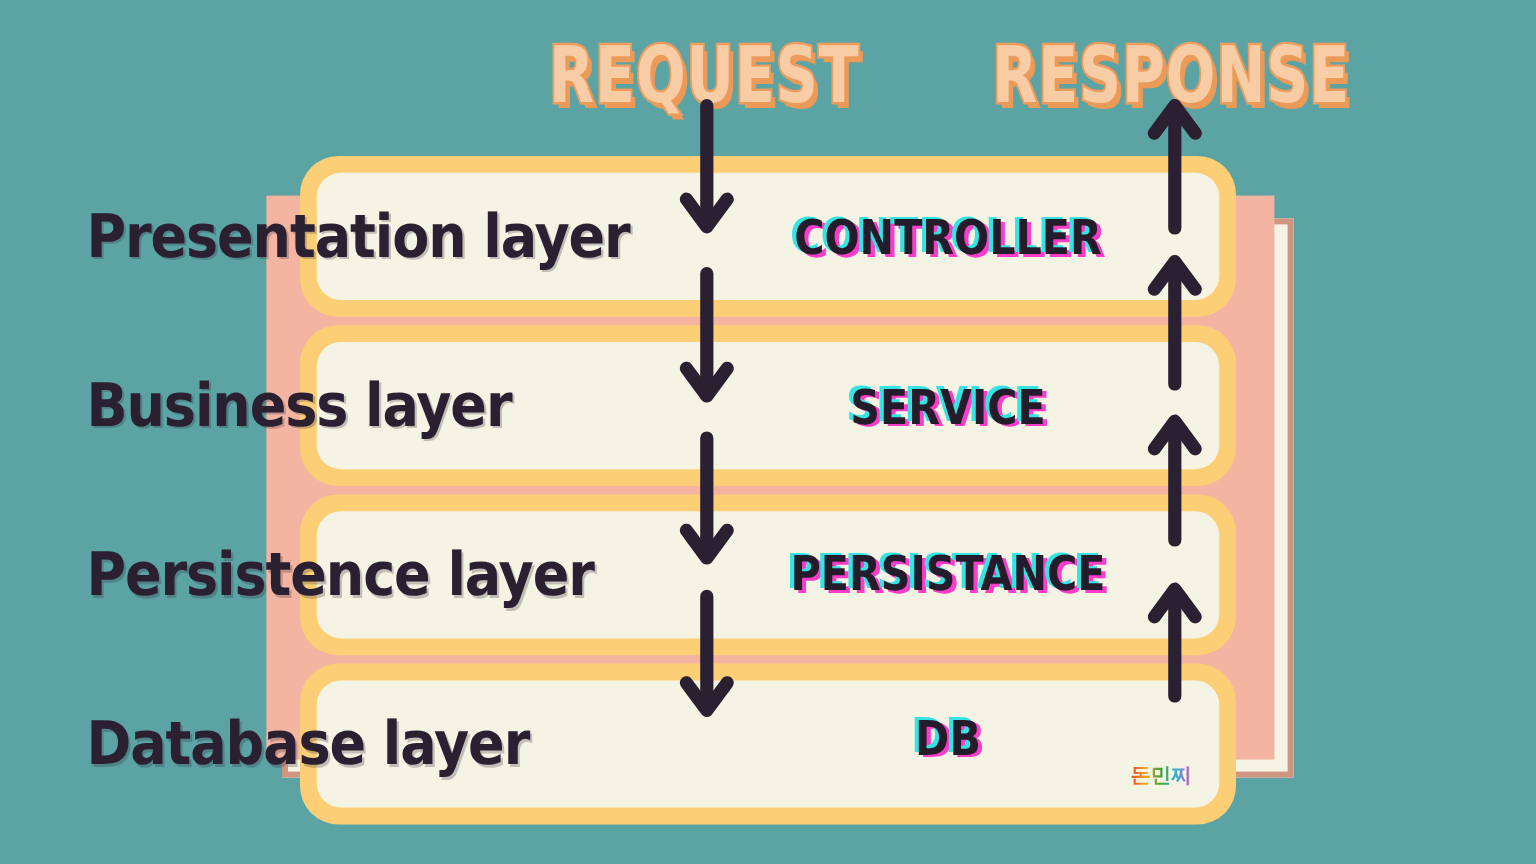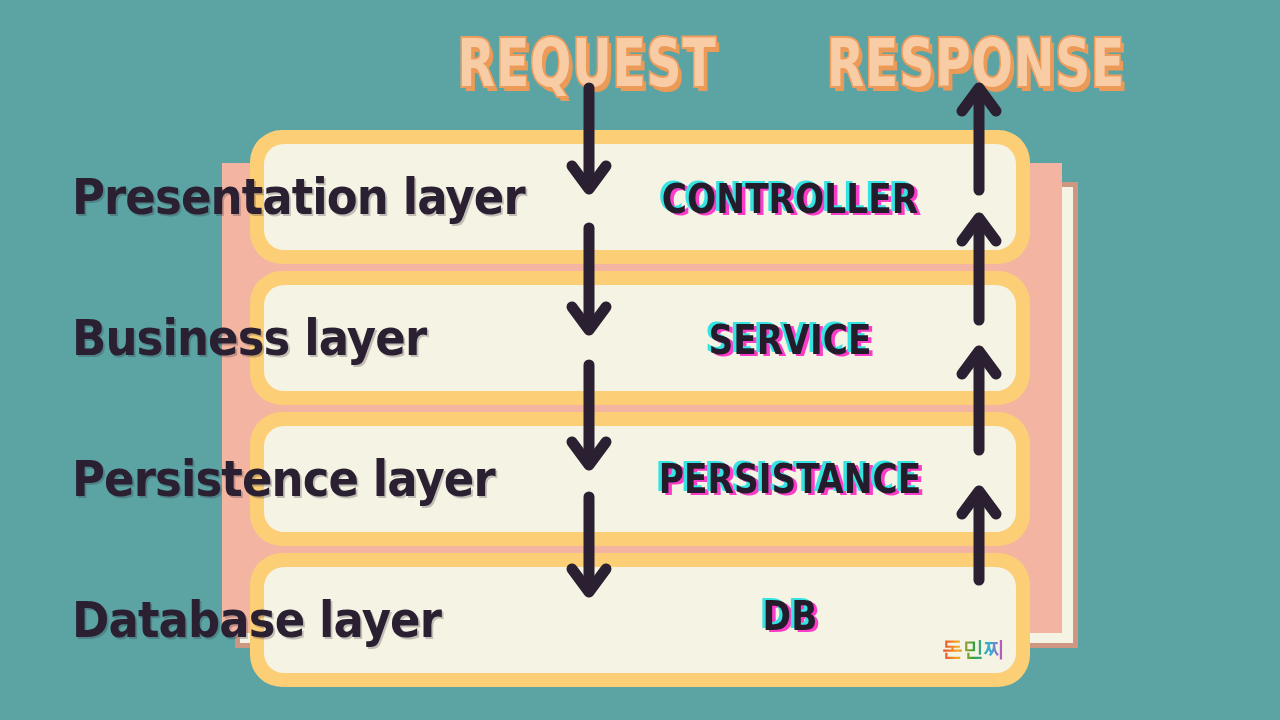--- a/index.html
+++ b/index.html
@@ -86,21 +86,21 @@
   
   #arrows{position:absolute;left:0;top:0;pointer-events:none;}
   .arrow-stroke{
     stroke:#2a2032;stroke-width:11;fill:none;
     stroke-linecap:round;stroke-linejoin:round;
   }
   
   .watermark{
     position:absolute;
     left:942px;top:635px;
-    font-size:21px;font-weight:bold;
+    font-size:17px;font-weight:bold;
     background:linear-gradient(90deg,#e8452f,#f5a623,#3aa03a,#2bb3d8,#e83ab5);
     -webkit-background-clip:text;
     background-clip:text;
     color:transparent;
   }
 </style>
 </head>
 <body>
 
 <div id="stage">

